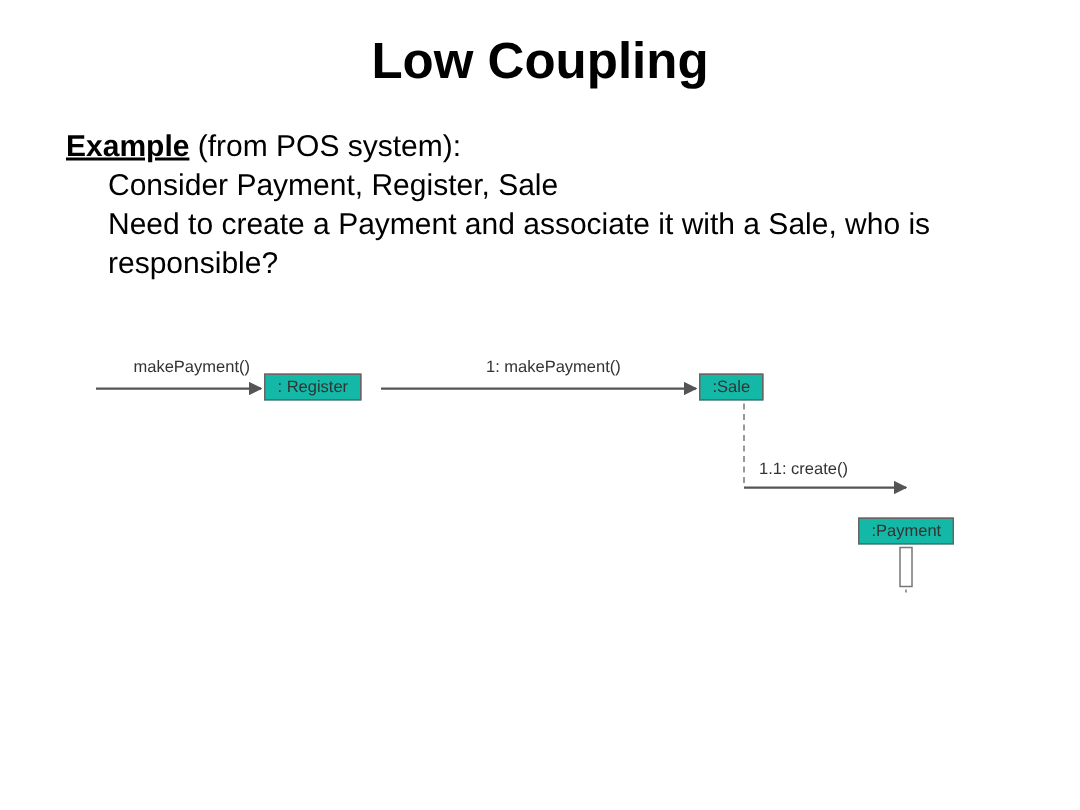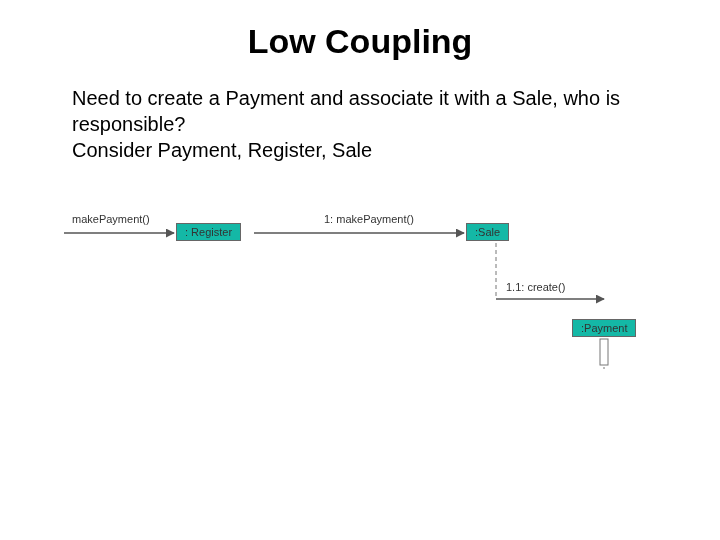--- a/index.html
+++ b/index.html
@@ -67,22 +67,25 @@
   }
 </style>
 </head>
 <body>
 
 <div class="slide">
 
   <div class="title">Low Coupling</div>
 
   <div class="body">
+    <div>
+      <span class="label">Example</span><span> (from POS system):</span>
+    </div>
+    <div class="indent">Consider Payment, Register, Sale</div>
     <div class="indent">Need to create a Payment and associate it with a Sale, who is responsible?</div>
-    <div class="indent">Consider Payment, Register, Sale</div>
 
     <div class="gap"></div>
 
   </div>
 
   <div class="diagram">
 
     <svg class="layer" viewBox="0 0 632 170">
       <defs>
         <marker id="arrow" viewBox="0 0 10 10" refX="9" refY="5" markerWidth="6" markerHeight="6" orient="auto-start-reverse">
@@ -96,21 +99,21 @@
 
       <line x1="452" y1="34" x2="452" y2="90" stroke="#777" stroke-width="1" stroke-dasharray="4 3"></line>
 
       <line x1="452" y1="90" x2="560" y2="90" stroke="#555" stroke-width="1.5" marker-end="url(#arrow)"></line>
 
       <line x1="560" y1="130" x2="560" y2="160" stroke="#777" stroke-width="1" stroke-dasharray="4 3"></line>
 
       <rect x="556" y="130" width="8" height="26" fill="#fff" stroke="#777"></rect>
     </svg>
 
-    <div class="msg" style="left:28px; top:4px;">makePayment()</div>
+    <div class="msg" style="left:45px; top:4px;">makePayment()</div>
     <div class="msg" style="left:280px; top:4px;">1: makePayment()</div>
     <div class="msg" style="left:462px; top:72px;">1.1: create()</div>
 
     <div class="box" style="left:132px; top:14px;">: Register</div>
     <div class="box" style="left:422px; top:14px;">:Sale</div>
     <div class="box" style="left:528px; top:110px;">:Payment</div>
 
   </div>
 
 </div>

